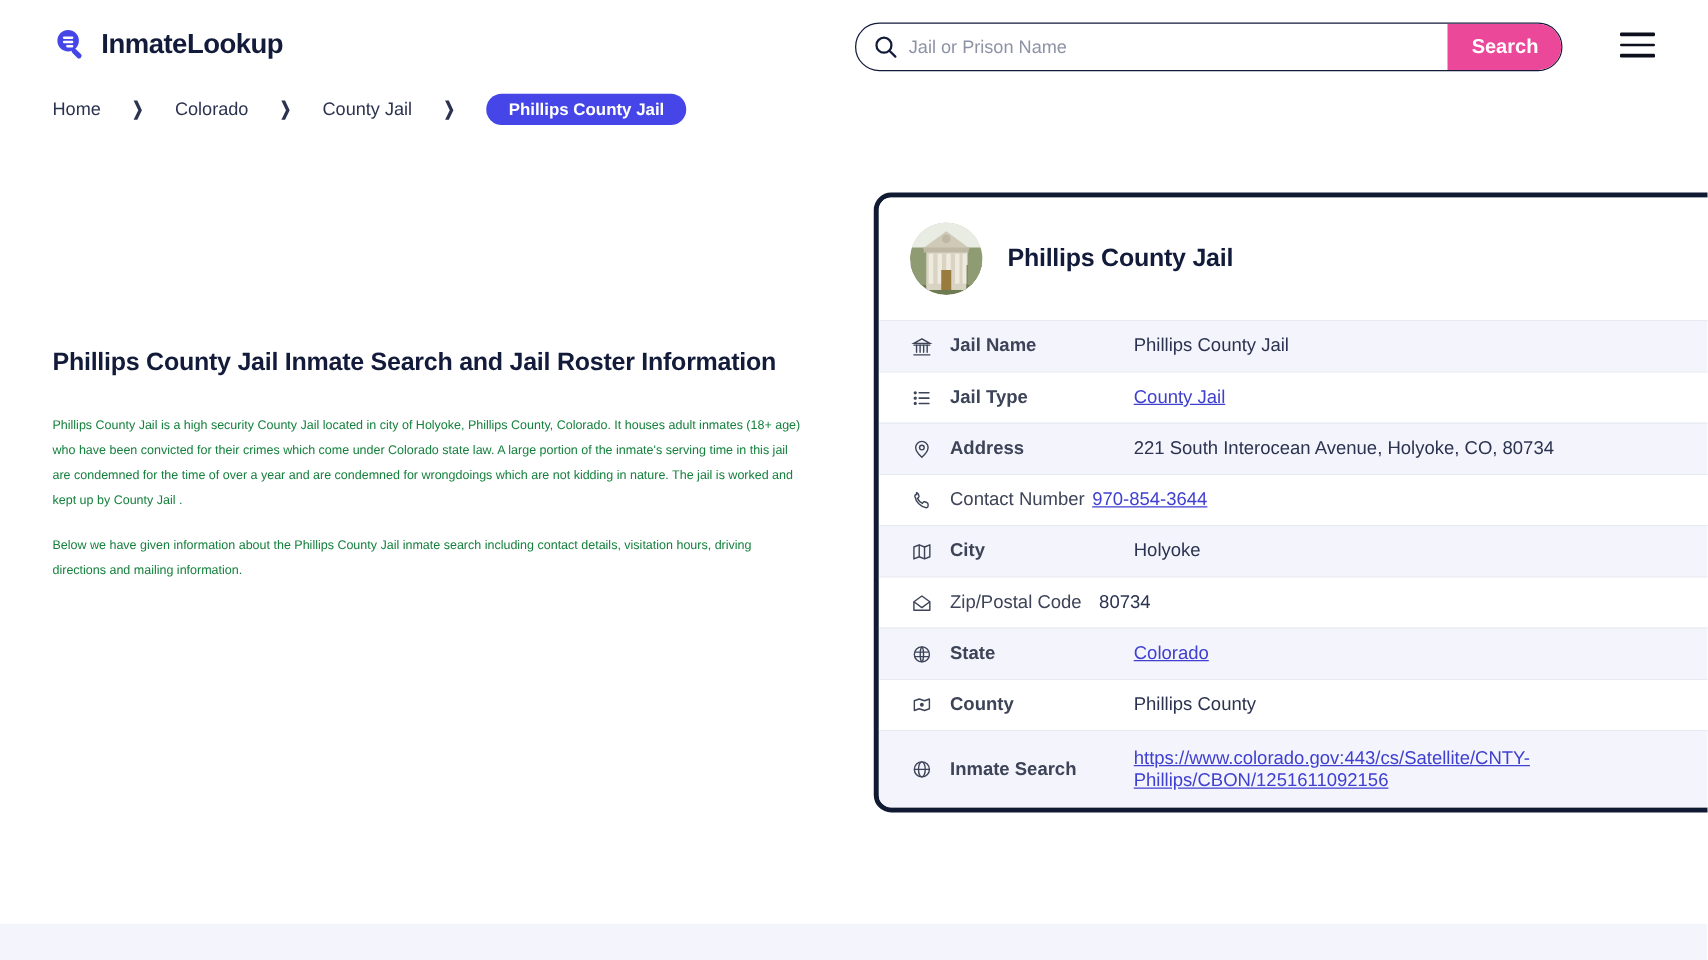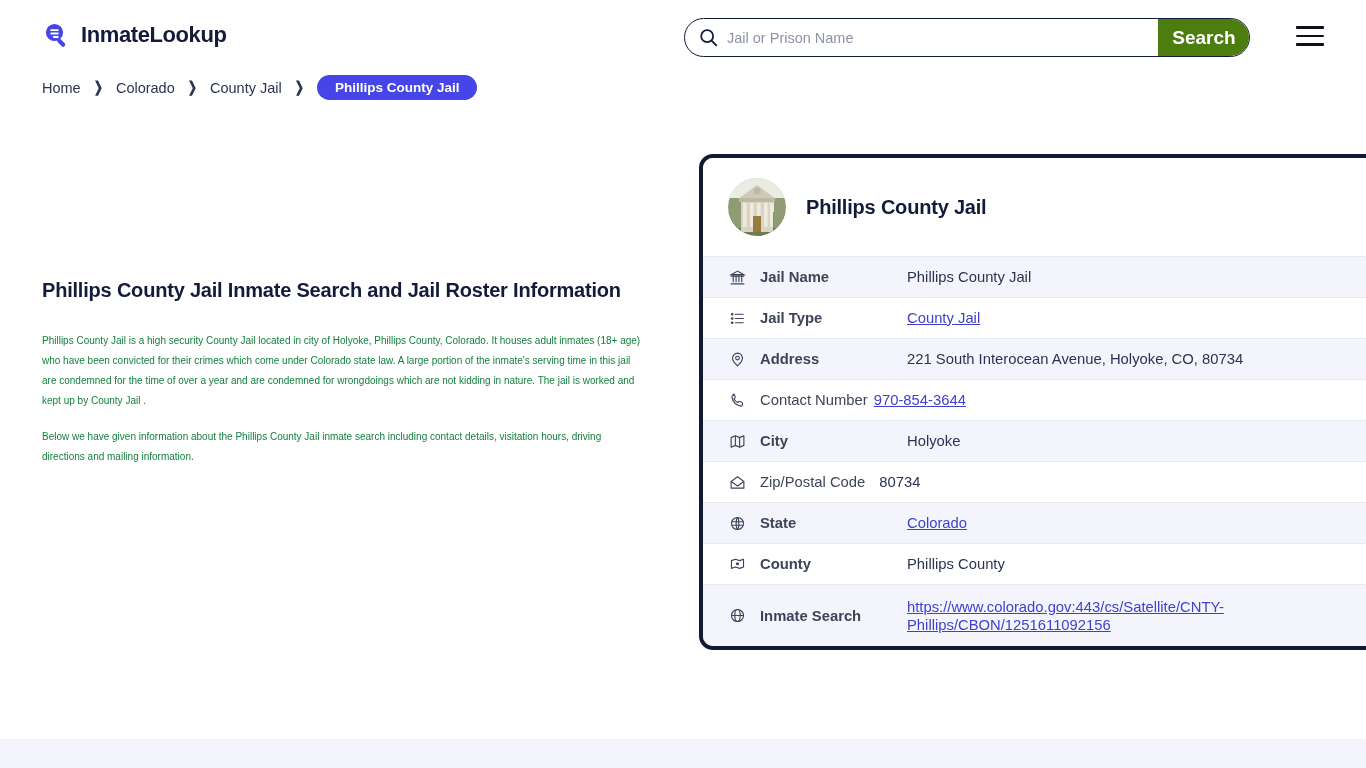--- a/index.html
+++ b/index.html
@@ -83,23 +83,23 @@
     color: #22293f;
     background: transparent;
     padding: 0 4px;
   }
   .search-input::placeholder { color: #8d93a5; }
   .search-btn {
     flex: none;
     width: 92px;
     height: 37px;
     border: none;
-    background: #4d7c0f;
+    background: #ec4899;
     color: #fff;
-    font-size: 19px;
+    font-size: 16px;
     font-weight: 700;
     font-family: "Liberation Sans", sans-serif;
     cursor: pointer;
     border-radius: 0 18px 18px 0;
     margin-right: -1px;
   }
 
   .hamburger {
     position: absolute;
     right: 42px;
@@ -119,21 +119,21 @@
     border-radius: 1px;
   }
 
   
   .crumbs {
     position: absolute;
     left: 42px;
     top: 75px;
     display: flex;
     align-items: center;
-    gap: 4px;
+    gap: 16px;
     font-size: 14.5px;
   }
   .crumb {
     color: #2b3350;
     text-decoration: none;
     cursor: pointer;
     white-space: nowrap;
   }
   .crumb-sep {
     color: #2b3350;

